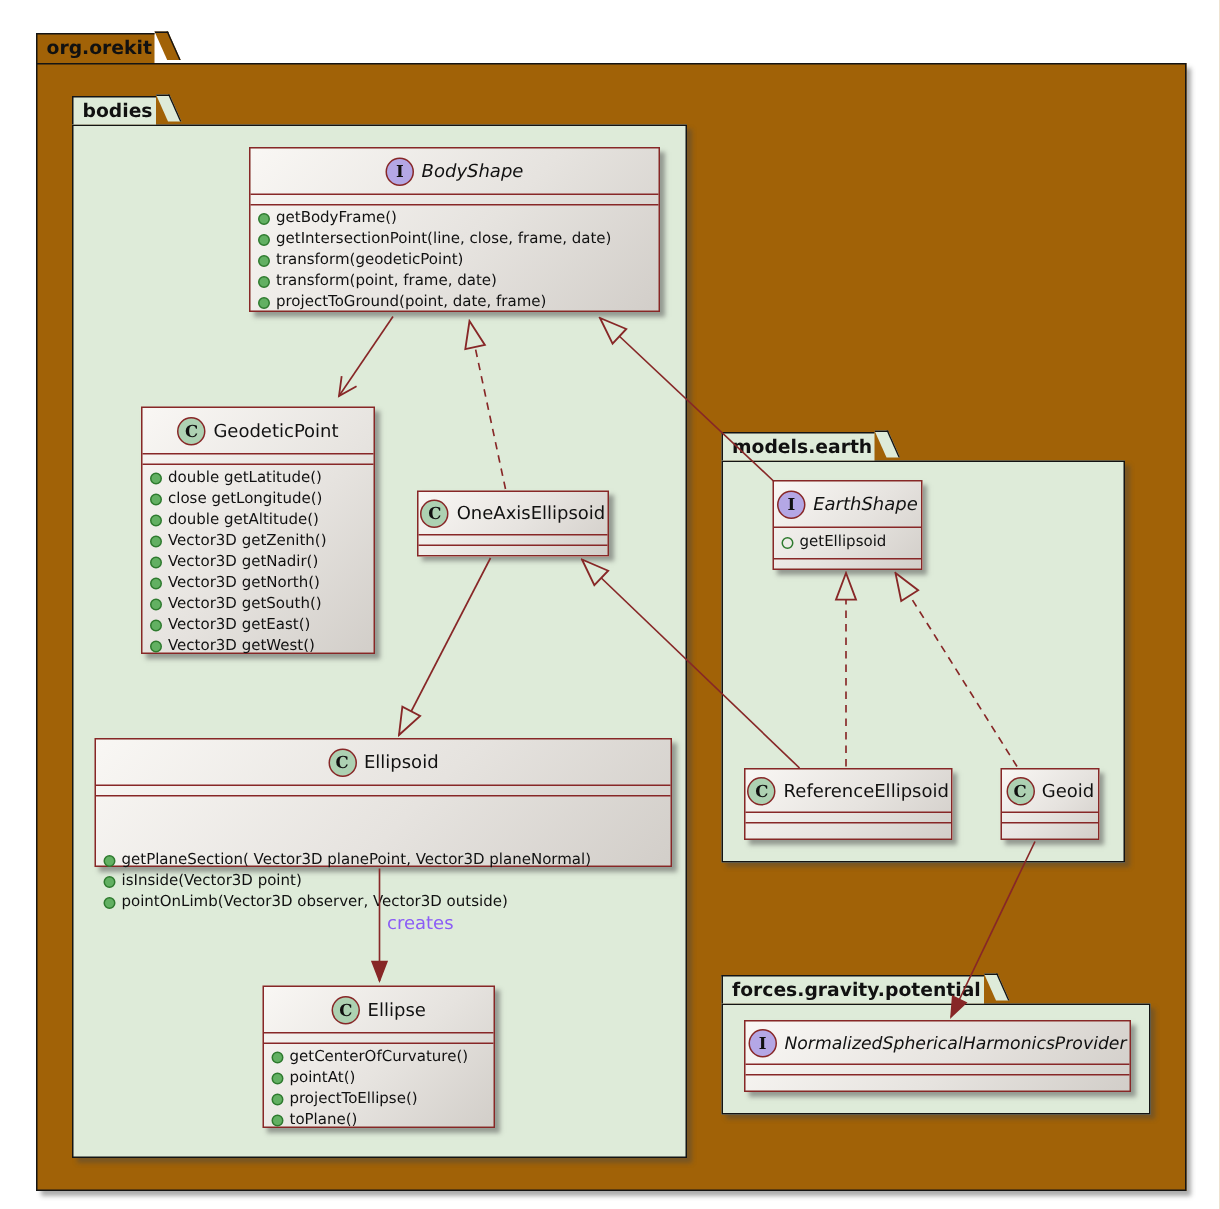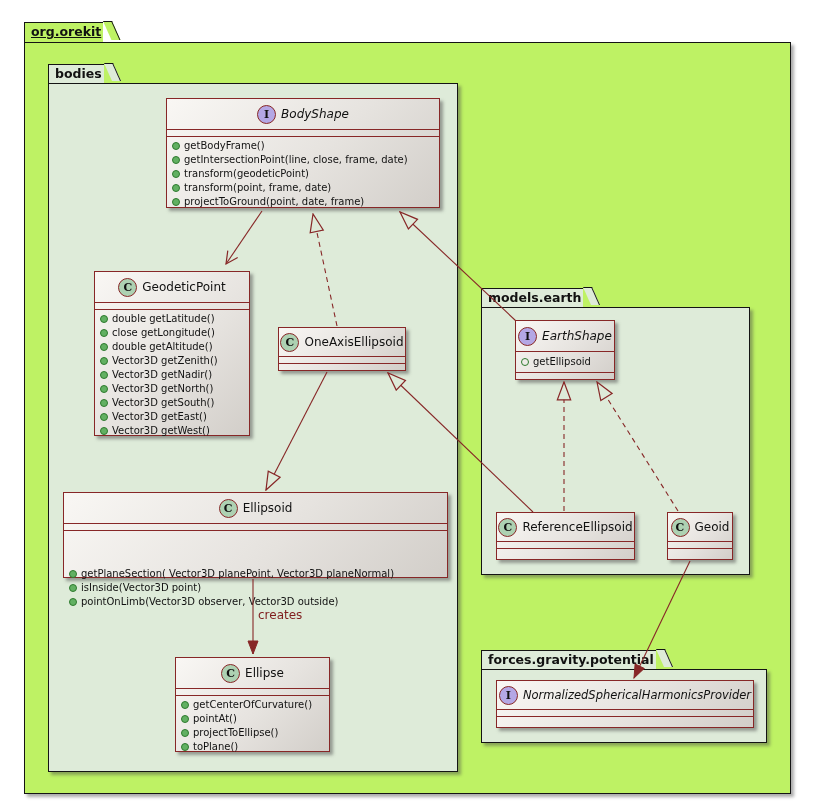--- a/index.html
+++ b/index.html
@@ -2,21 +2,21 @@
 <html><head>
 <meta charset="utf-8">
 <style>
   html,body{margin:0;padding:0;background:#ffffff;}
   #canvas{position:relative;width:813px;height:806px;background:#ffffff;
           font-family:"DejaVu Sans", sans-serif;color:#111;overflow:hidden;}
 
   
   .pkg-body{position:absolute;border:1.6px solid #141414;z-index:1;
             box-shadow:3px 3px 3px rgba(70,70,70,.45);box-sizing:border-box;}
-  .pkg-outer{background:#bef264;text-decoration:underline;}
+  .pkg-outer{background:#a16207;}
   .pkg-inner{background:#DEEBD9;}
   .pkg-tab{position:absolute;z-index:2;border:1.6px solid #141414;border-bottom:none;border-right:none;
            box-sizing:border-box;font-weight:bold;font-size:12.5px;line-height:18px;
            padding:0 2px 0 6px;white-space:nowrap;}
   .pkg-tab::after{content:"";position:absolute;top:-1.6px;right:-9px;width:9px;height:100%;
            background:inherit;border-top:1.6px solid #141414;border-right:1.6px solid #141414;
            transform:skewX(24deg);transform-origin:0 0;box-sizing:border-box;}
 
   
   .uml{position:absolute;z-index:3;box-sizing:border-box;
@@ -37,21 +37,21 @@
   .m-row{display:flex;align-items:center;gap:4px;padding-left:5px;
          line-height:14px;font-size:10px;white-space:nowrap;}
   .dot{width:8px;height:8px;border-radius:50%;box-sizing:border-box;
        background:#62B062;border:1px solid #2E7A2E;flex:0 0 auto;}
   .dot.hollow{background:transparent;}
 
   
   #edges{position:absolute;left:0;top:0;z-index:10;pointer-events:none;}
   .edge{stroke:#872727;stroke-width:1.1;fill:none;}
   .edge.dash{stroke-dasharray:5 4;}
-  .edge-label{position:absolute;z-index:11;font-size:12px;color:#7f1d1d;}
+  .edge-label{position:absolute;z-index:11;font-size:12px;color:#8b5cf6;}
 </style>
 </head>
 <body>
 
 <div id="canvas">
 
   <div class="pkg-body pkg-outer" style="left:24px;top:42px;width:767px;height:752px;"></div>
   <div class="pkg-tab pkg-outer" style="left:24px;top:22px;height:20px;">
     <span>org.orekit</span>
   </div>

